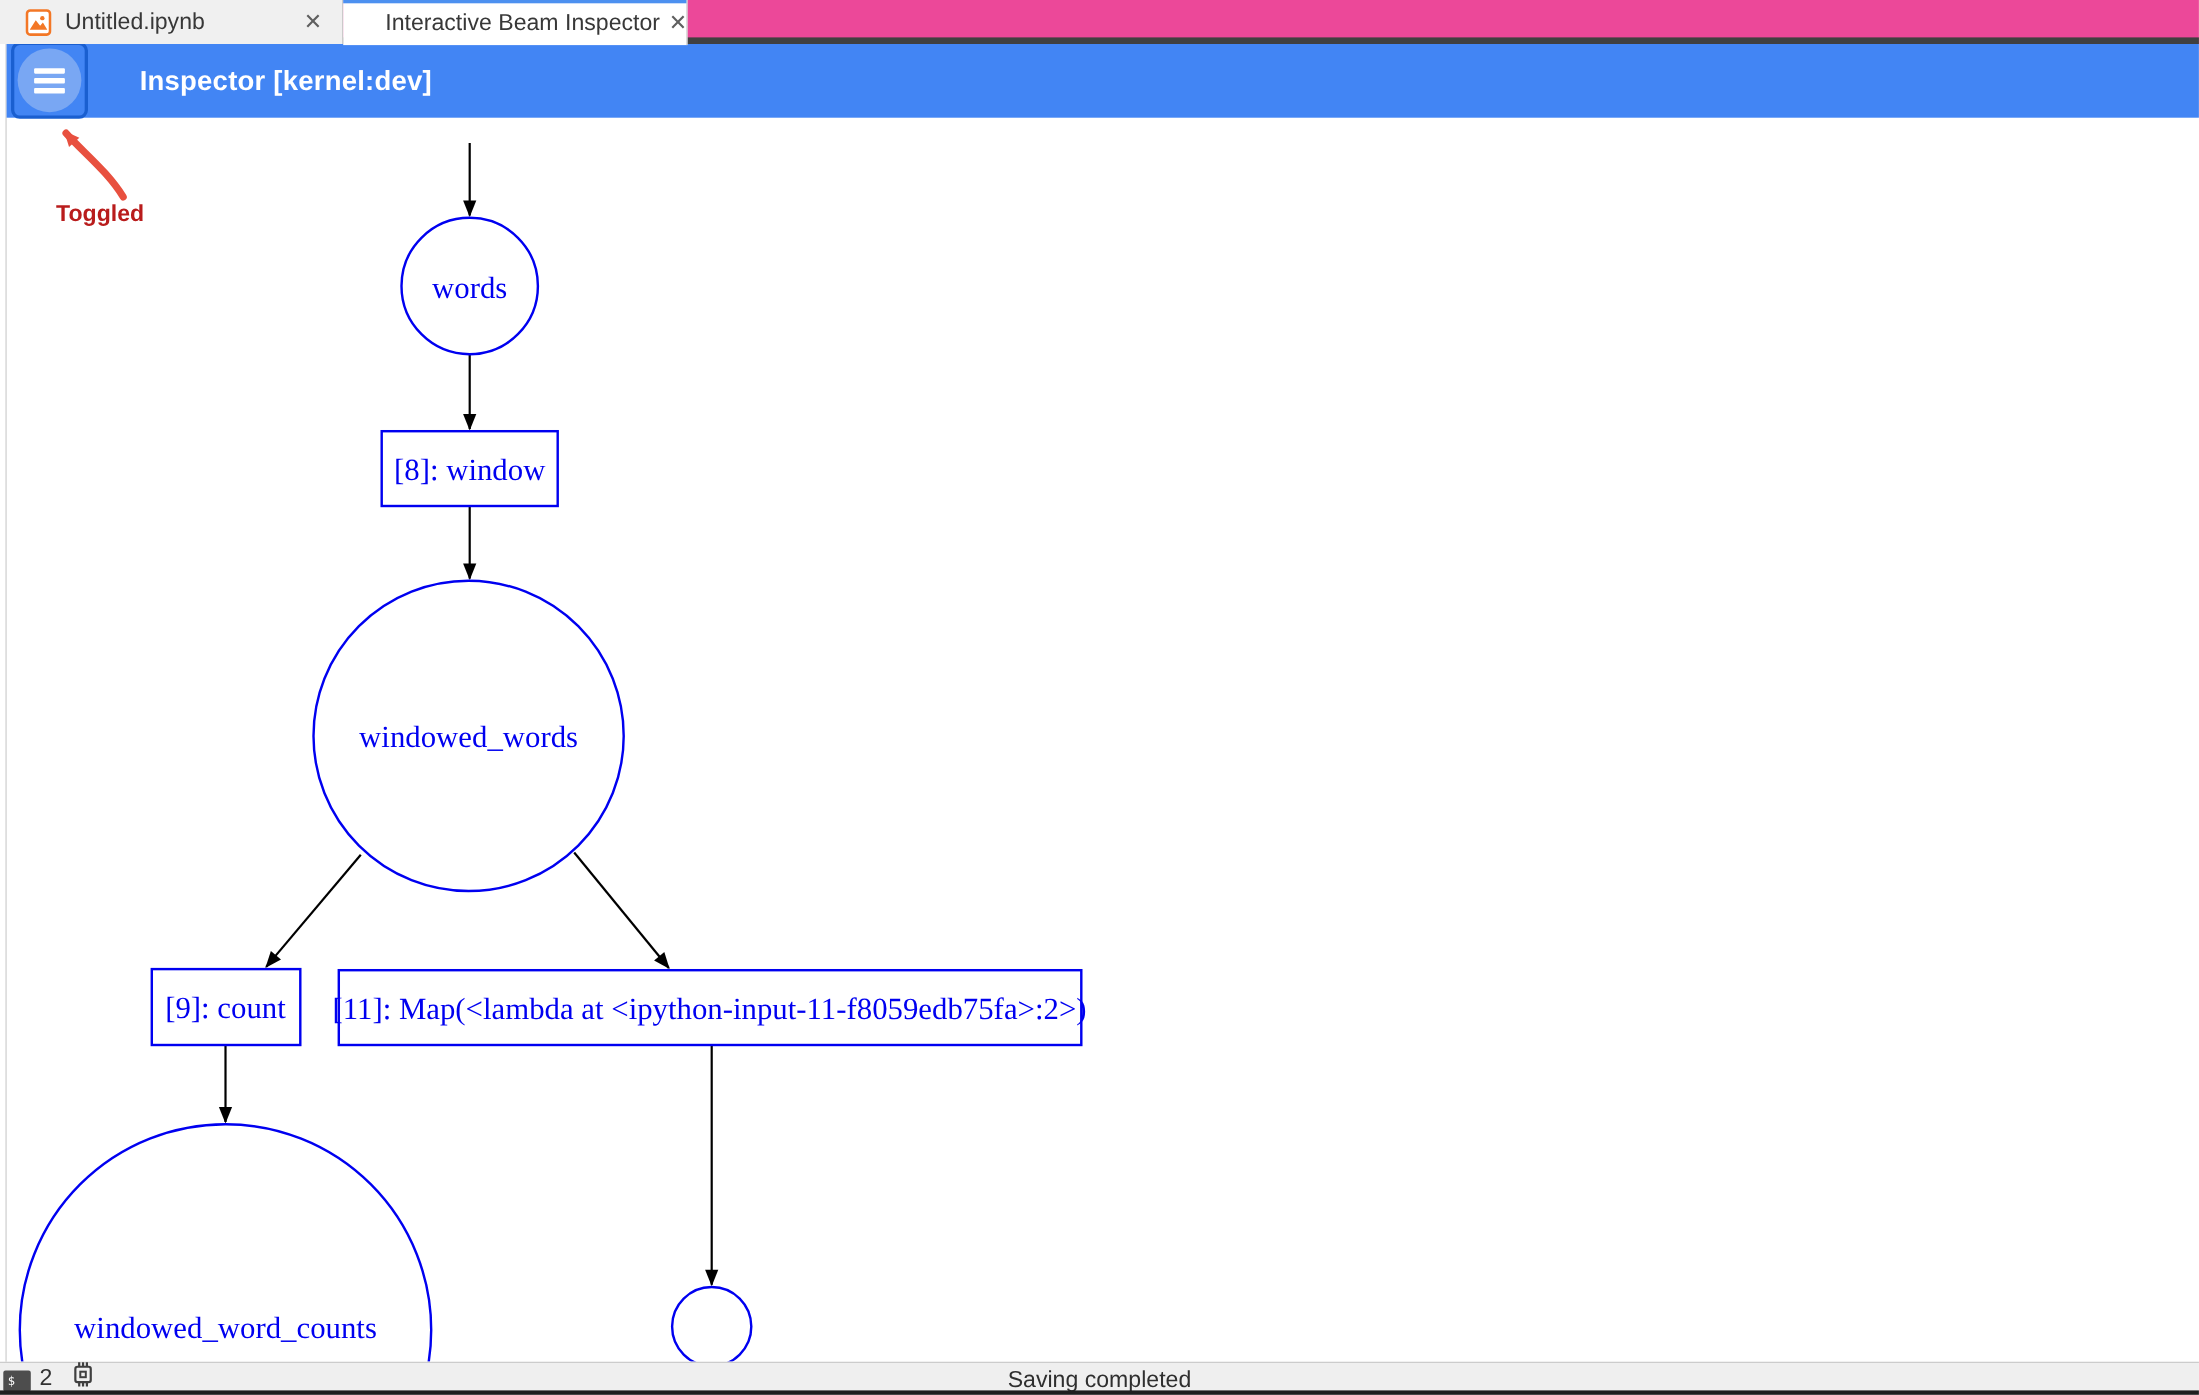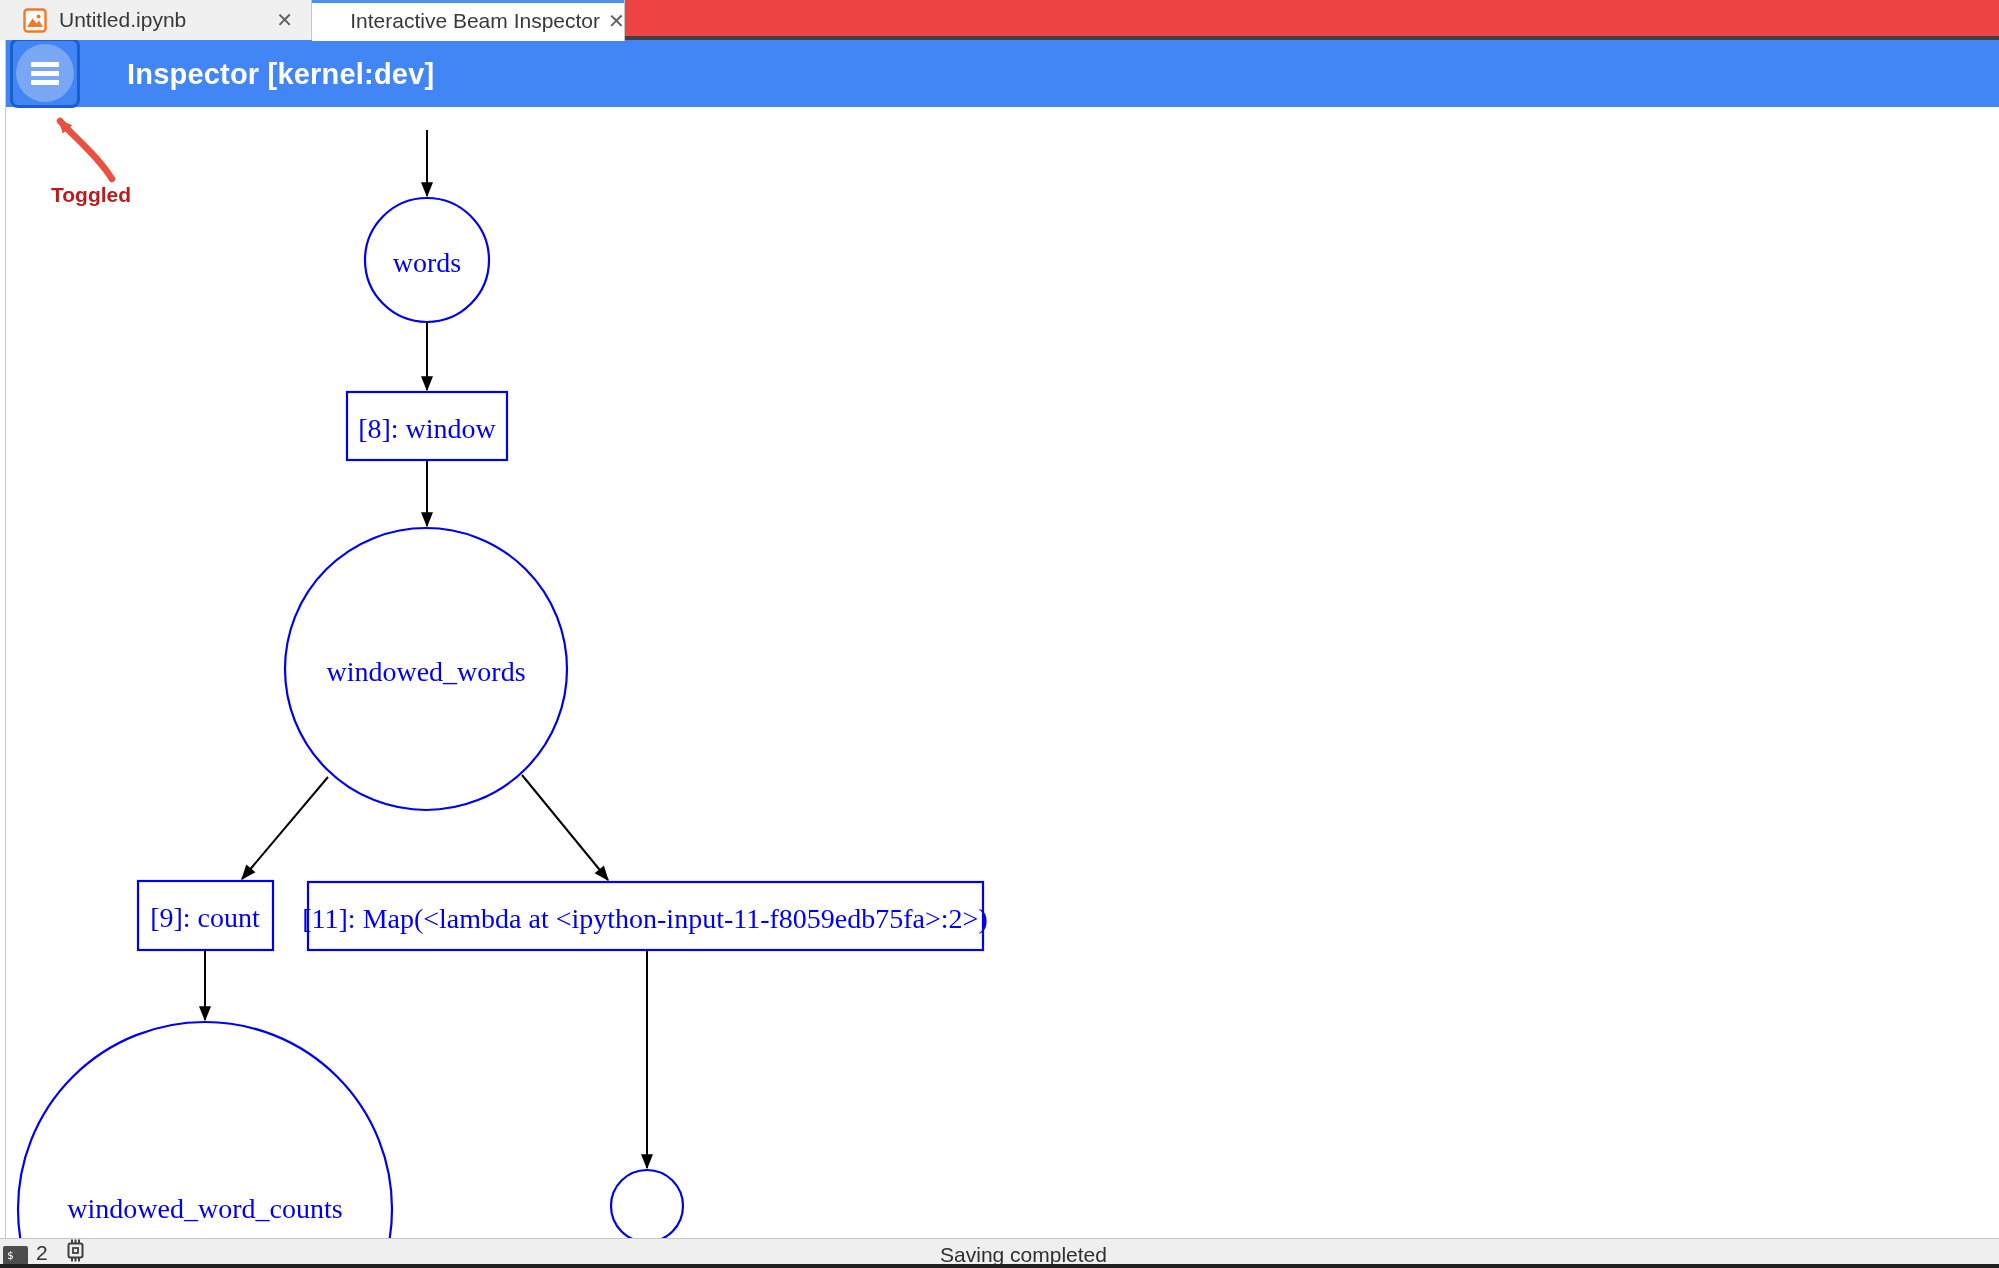--- a/index.html
+++ b/index.html
@@ -1,22 +1,22 @@
 <!DOCTYPE html>
 <html><head>
 <meta charset="utf-8">
 <style>
   html,body{margin:0;padding:0;background:#fff;}
   body{width:1999px;height:1268px;overflow:hidden;position:relative;
        font-family:"Liberation Sans",sans-serif;-webkit-font-smoothing:antialiased;}
   .app{position:absolute;inset:0;background:#fff;}
 
   
-  .tabbar{position:absolute;left:0;top:0;width:100%;height:40px;background:#ef4444;
-          border-bottom:4px solid #404040;box-sizing:border-box;display:flex;z-index:5;}
+  .tabbar{position:absolute;left:0;top:0;width:100%;height:40px;background:#ec4899;
+          border-bottom:6px solid #404040;box-sizing:border-box;display:flex;z-index:5;}
   .tab{height:40px;display:flex;align-items:center;box-sizing:border-box;position:relative;cursor:default;padding-left:39px;}
   .tab.inactive{width:312px;background:#f0f0f0;border-right:1px solid #c6c6c6;padding-left:23px;}
   .tab.active{width:313px;background:#ffffff;border-right:1px solid #c6c6c6;height:41px;z-index:6;
               justify-content:center;}
   .tab.active .accent{position:absolute;left:0;top:0;width:100%;height:3px;background:#4c90f0;}
   .tab-label{font-size:21px;color:#383838;white-space:nowrap;}
   .tab.inactive .tab-label{margin-left:12px;flex:1;}
   .tab-close{font-size:20px;color:#5f5f5f;line-height:1;}
   .tab.inactive .tab-close{position:absolute;right:18px;}
   .tab.active .tab-close{margin-left:8px;}
@@ -24,21 +24,21 @@
 
   
   .header{position:absolute;left:6px;right:0;top:40px;height:67px;background:#4285f4;z-index:4;}
   .menu-btn{position:absolute;left:4px;top:-2px;width:70px;height:70px;background:#4285f4;
             border:3px solid #1a5fd0;border-radius:8px;box-sizing:border-box;padding:0;cursor:pointer;
             display:flex;align-items:center;justify-content:center;}
   .ripple{width:58px;height:58px;border-radius:50%;background:#79a7f3;
           display:flex;flex-direction:column;align-items:center;justify-content:center;gap:4px;}
   .bar{width:28px;height:5px;background:#ffffff;border-radius:1px;}
   .header h1{position:absolute;left:121px;top:50%;transform:translateY(-50%);margin:0;
-             color:#ffffff;font-size:29px;font-weight:700;letter-spacing:.2px;}
+             color:#ffffff;font-size:25px;font-weight:700;letter-spacing:.2px;}
 
   
   .gutter-line{position:absolute;left:5px;top:40px;width:1px;height:1198px;background:#c9c9c9;z-index:3;}
 
   
   .content{position:absolute;left:0;top:107px;width:1999px;height:1131px;background:#fff;overflow:hidden;}
   .graph-svg{position:absolute;left:0;top:0;}
   .node-label{font-family:"Liberation Serif",serif;font-size:28px;fill:#0000f0;}
 
   
@@ -47,21 +47,21 @@
 
   
   .statusbar{position:absolute;left:0;top:1238px;width:100%;height:30px;background:#efefef;
              border-top:1px solid #c8c8c8;box-sizing:border-box;z-index:5;}
   .term-icon{position:absolute;left:3px;bottom:3px;width:25px;height:19px;background:#4d4d4d;
              border-radius:2px;color:#fff;font-family:"DejaVu Sans Mono",monospace;font-size:11px;
              line-height:19px;padding-left:4px;box-sizing:border-box;}
   .sess-count{position:absolute;left:36px;bottom:3px;font-size:21px;color:#333;}
   .chip-icon{position:absolute;left:64px;bottom:2px;}
   .status-msg{position:absolute;left:50%;transform:translateX(-50%);bottom:1px;
-              font-size:21px;color:#2f2f2f;white-space:nowrap;margin-left:24px;}
+              font-size:21px;color:#2f2f2f;white-space:nowrap;}
   .bottom-edge{position:absolute;left:0;bottom:0px;width:100%;height:4px;background:#1f1f1f;z-index:6;}
 </style>
 </head>
 <body>
 
 <div class="app">
 
   <div class="tabbar">
     <div class="tab inactive">
       <span class="nb-icon">

